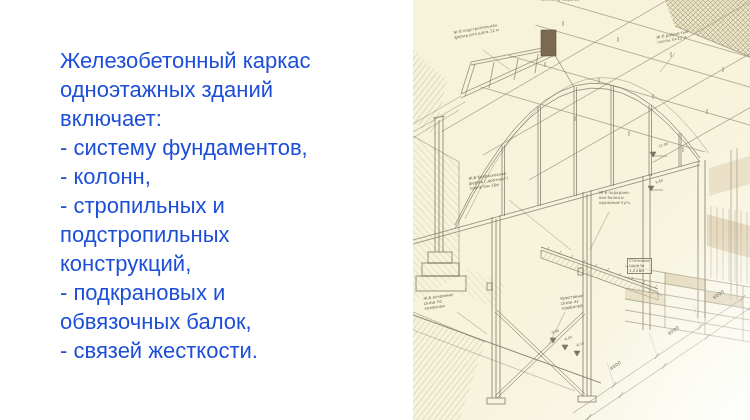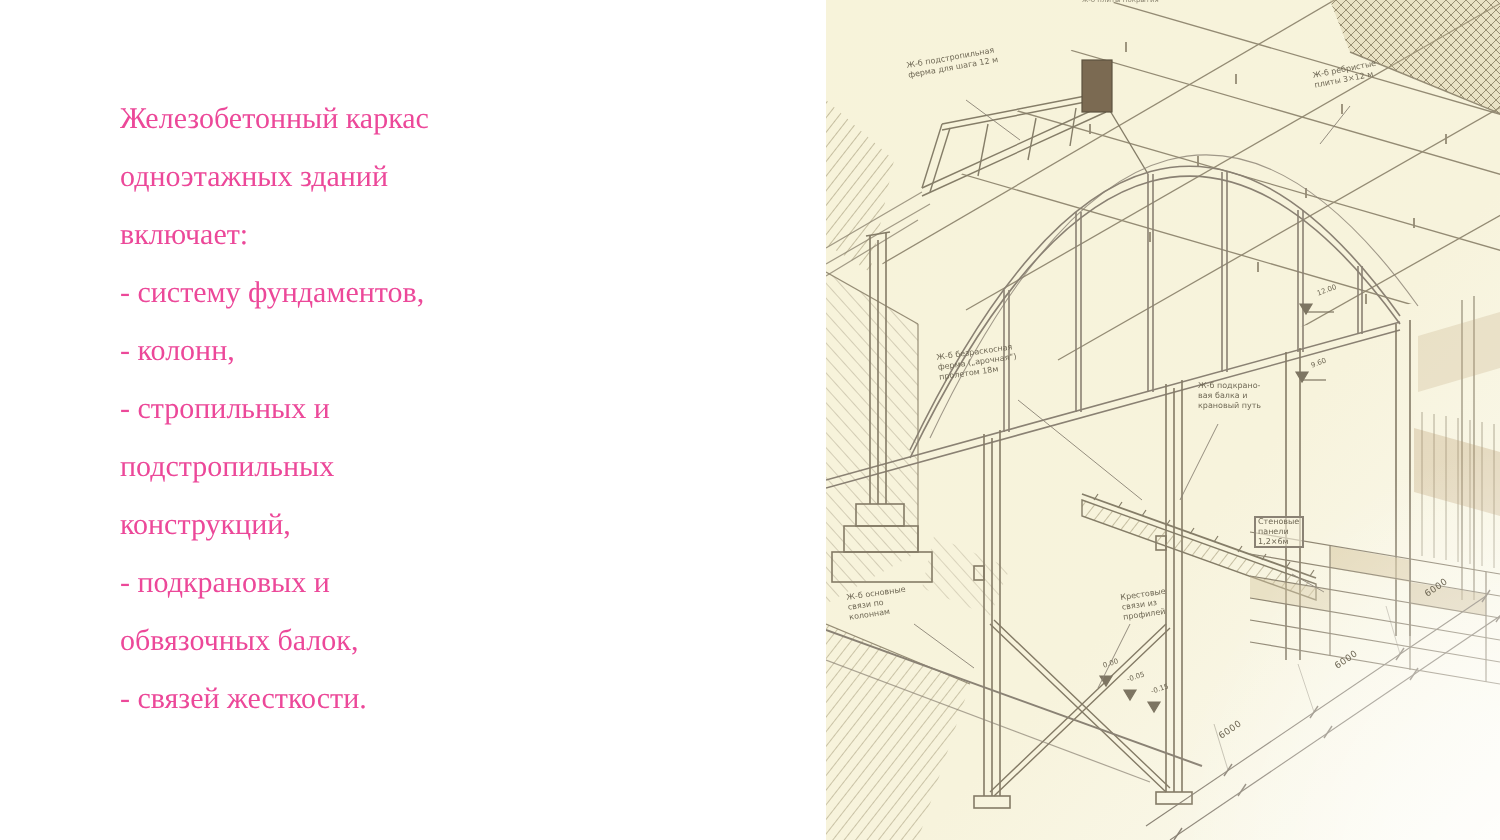--- a/index.html
+++ b/index.html
@@ -1,20 +1,20 @@
 <!DOCTYPE html>
 <html><head>
 <meta charset="utf-8">
 <style>
   html,body{margin:0;padding:0;background:#e8e8e8;}
   .slide{position:relative;width:750px;height:420px;background:#ffffff;overflow:hidden;
          font-family:"Liberation Sans",sans-serif;}
   .text-block{position:absolute;left:60px;top:46px;width:360px;
-              font-family:Liberation Serif, serif;font-size:15px;line-height:29px;
-              color:#ec4899;white-space:pre-line;}
+              font-family:Liberation Sans, sans-serif;font-size:22px;line-height:29px;
+              color:#1d4ed8;white-space:pre-line;}
   .drawing{position:absolute;left:413px;top:0;width:337px;height:420px;}
   .drawing svg{position:absolute;left:0;top:0;width:337px;height:420px;display:block;}
   .lbl{position:absolute;font-family:"DejaVu Sans",sans-serif;font-size:4px;line-height:1.2;
        color:#6f6855;white-space:pre-line;transform-origin:left top;}
   .lbl-box{border:0.5px solid #8a8274;padding:0 1px;background:rgba(248,244,221,0.6);}
   .lbl-sm{font-size:3.5px;}
   .lbl-dim{font-size:4.5px;letter-spacing:0.3px;}
   .lbl-top{font-size:3.5px;opacity:0.8;}
 </style>
 </head>

